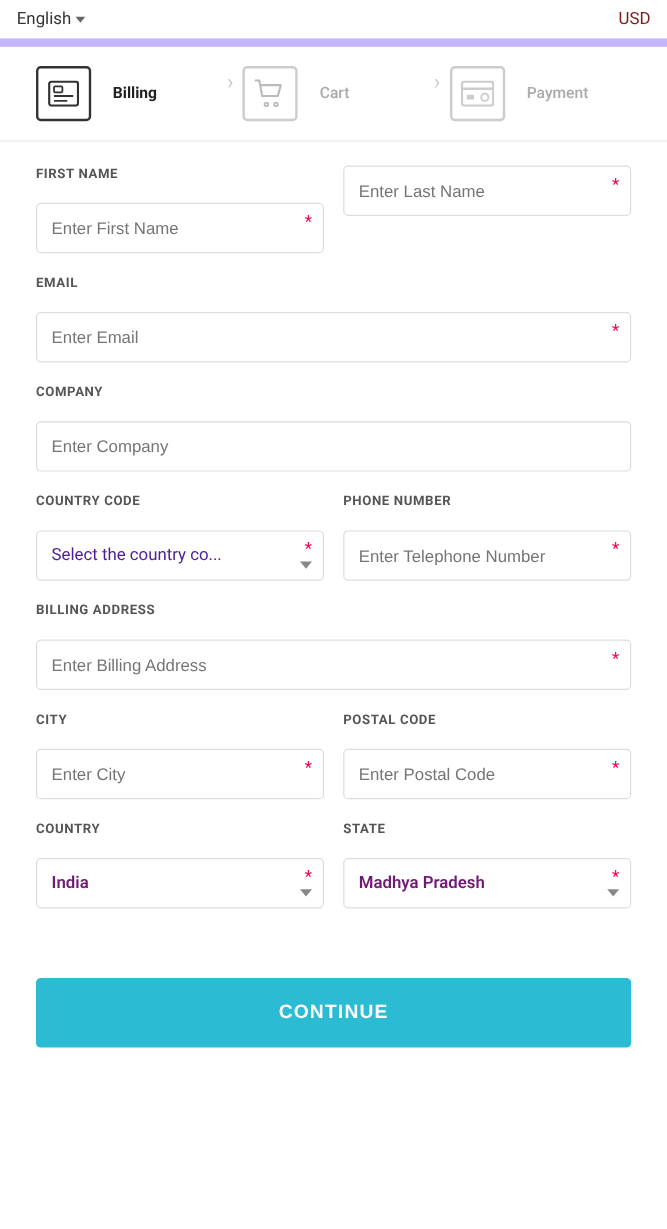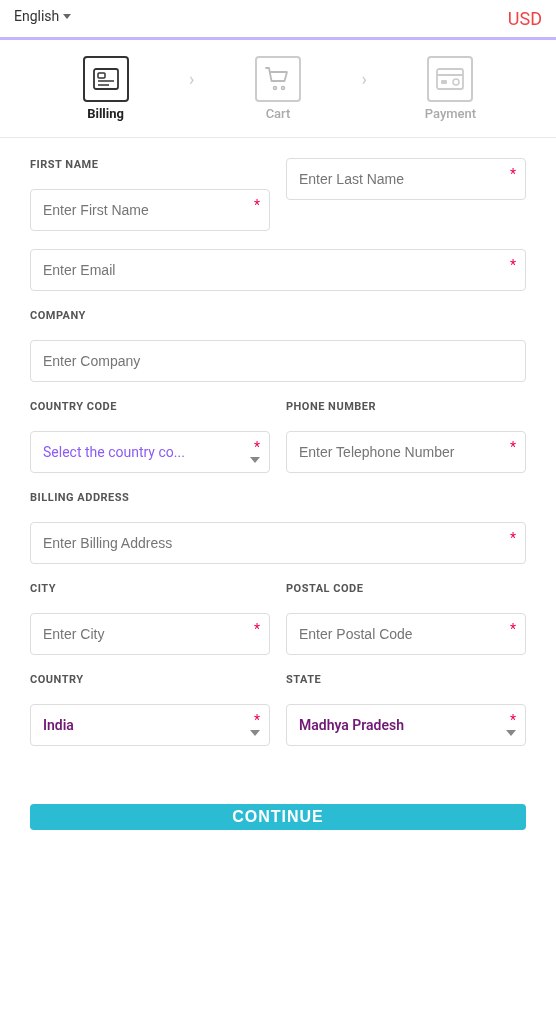--- a/index.html
+++ b/index.html
@@ -8,57 +8,56 @@
       background: #fff;
       width: 556px;
       min-height: 1024px;
       overflow-x: hidden;
     }
 
     
     .top-bar {
       display: flex;
       justify-content: space-between;
-      align-items: flex-start;
+      align-items: flex-end;
       padding: 8px 14px;
-      border-bottom: 3px solid #c4b5fd;
+      border-bottom: 7px solid #c4b5fd;
     }
     .top-bar-lang {
       display: flex;
       align-items: center;
       gap: 4px;
       font-size: 14px;
       color: #333;
     }
     .top-bar-lang .arrow-down {
       width: 0; height: 0;
       border-left: 4px solid transparent;
       border-right: 4px solid transparent;
       border-top: 5px solid #666;
       display: inline-block;
     }
     .top-bar-currency {
-      font-size: 18px;
-      color: #ef4444;
+      font-size: 14px;
+      color: #7f1d1d;
     }
 
     
     .steps {
       display: flex;
       align-items: center;
       justify-content: center;
       padding: 16px 30px;
       gap: 0;
       border-bottom: 1px solid #e8e8e8;
     }
     .step {
       display: flex;
-      flex-direction: column;
       align-items: center;
-      gap: 4px;
+      gap: 18px;
       flex: 1;
     }
     .step-icon {
       width: 46px;
       height: 46px;
       border: 2px solid #ccc;
       border-radius: 4px;
       display: flex;
       align-items: center;
       justify-content: center;
@@ -148,21 +147,21 @@
       color: #701a75;
       font-weight: 600;
     }
 
     
     .continue-btn-wrap {
       padding: 20px 30px 30px 30px;
     }
     .continue-btn {
       width: 100%;
-      padding: 4px;
+      padding: 20px;
       background: #2bbcd4;
       color: #fff;
       font-size: 16px;
       font-weight: 700;
       border: none;
       border-radius: 4px;
       letter-spacing: 1px;
       cursor: pointer;
       text-transform: uppercase;
     }
@@ -233,41 +232,42 @@
     <div class="form-group">
       <div class="input-wrapper">
         <input type="text" placeholder="Enter Last Name" style="">
         <span class="required-star">*</span>
       </div>
     </div>
   </div>
 
   <div class="form-row">
     <div class="form-group full">
+      <label class="form-label">EMAIL</label>
       <div class="input-wrapper">
         <input type="email" placeholder="Enter Email" style="">
         <span class="required-star">*</span>
       </div>
     </div>
   </div>
 
   <div class="form-row">
     <div class="form-group full">
       <label class="form-label">COMPANY</label>
       <div class="input-wrapper">
         <input type="text" placeholder="Enter Company" style="">
       </div>
     </div>
   </div>
 
   <div class="form-row">
     <div class="form-group">
       <label class="form-label">COUNTRY CODE</label>
       <div class="input-wrapper">
-        <div class="select-box" style="color:#8b5cf6;">
+        <div class="select-box" style="color:#4c1d95;">
           <span>Select the country co...</span>
         </div>
         <span class="required-star">*</span>
         <span class="dropdown-arrow"></span>
       </div>
     </div>
     <div class="form-group">
       <label class="form-label">PHONE NUMBER</label>
       <div class="input-wrapper">
         <input type="text" placeholder="Enter Telephone Number" style="">

